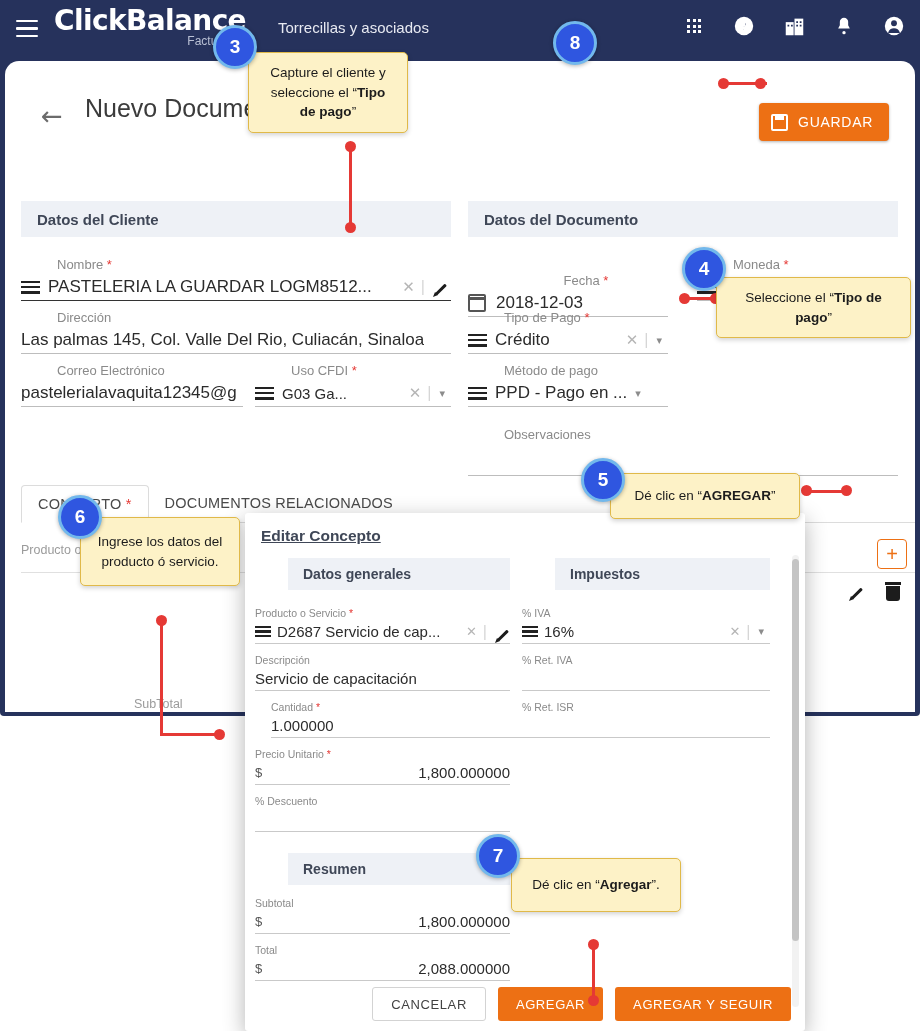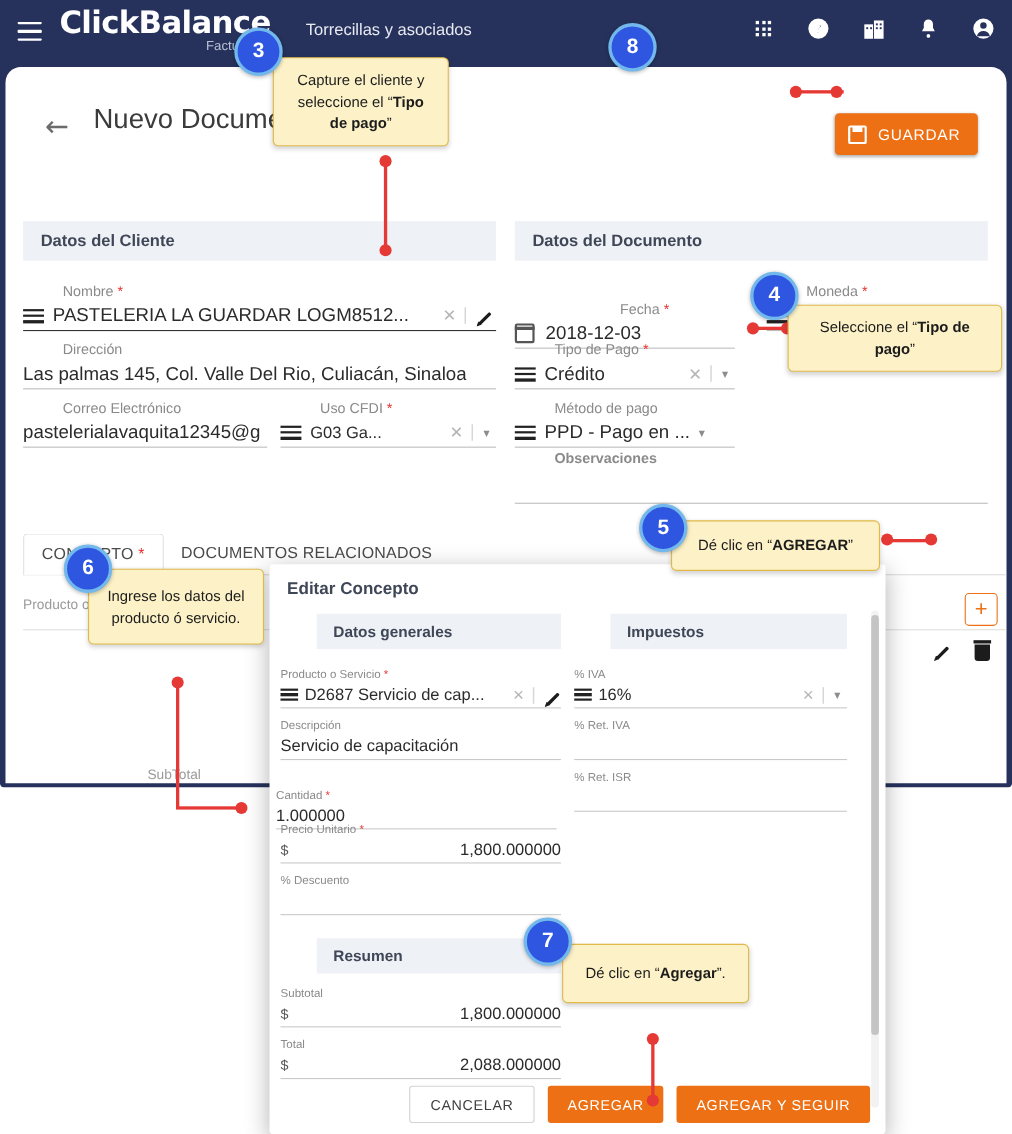--- a/index.html
+++ b/index.html
@@ -116,21 +116,21 @@
   .totals-row { position: absolute; left: 16px; top: 636px; width: 894px; }
   .tot { position: absolute; }
   .tot-lbl { font-size: 12.5px; color: #9b9b9b; margin-bottom: 2px; }
 
   
   .modal {
     position: absolute; left: 245px; top: 513px; width: 560px; height: 518px;
     background: #ffffff; box-shadow: 0 6px 22px rgba(0,0,0,.30);
     border-radius: 3px; overflow: hidden;
   }
-  .modal-title { position: absolute; left: 16px; top: 14px; font-size: 15.5px; color: #3f4757; font-weight: bold; }
+  .modal-title { position: absolute; left: 16px; top: 14px; font-size: 15.5px; color: #3f4757; font-weight: bold; text-decoration: underline; }
   .m-panel { position: absolute; padding-left: 33px; }
   .m-head { background: #eef1f6; height: 32px; display: flex; align-items: center;
             padding-left: 15px; font-size: 14px; font-weight: bold; color: #3f4757; }
   .m-field { position: absolute; }
   .m-label { font-size: 10.5px; color: #8a8a8a; margin-bottom: 1px; white-space: nowrap; }
   .m-line { border-bottom: 1px solid #c9c9c9; display: flex; align-items: center; height: 24px; }
   .m-val { font-size: 15px; color: #2b2b2b; white-space: nowrap; overflow: hidden; }
   .m-val.num { margin-left: auto; }
   .m-cur { font-size: 13px; color: #555; }
   .modal-scroll { position: absolute; right: 6px; top: 42px; width: 7px; height: 452px;
@@ -352,21 +352,21 @@
           <span class="list-icon">
               <i></i>
               <i></i>
               <i></i>
             </span>
           <span class="f-val">PPD - Pago en ...</span>
           <span class="caret">▾</span>
         </div>
       </div>
 
-      <div class="field" style="left:463px; top:348px; width:430px;font-weight:bold;">
+      <div class="field" style="left:463px; top:366px; width:430px;">
         <div class="f-label">Observaciones</div>
         <div class="f-line" style="height:32px;">
           <span class="f-val"></span>
         </div>
       </div>
 
       <div class="tabs">
         <div class="tab active">
           <span>CONCEPTO</span>
             <span class="req">&nbsp;*</span>
@@ -427,21 +427,21 @@
       </div>
     </div>
 
     <div class="m-field" style="left:10px; top:141px; width:255px;">
       <div class="m-label">Descripción</div>
       <div class="m-line">
         <span class="m-val">Servicio de capacitación</span>
       </div>
     </div>
 
-    <div class="m-field" style="left:6px; top:188px; width:255px;margin-top:16px;">
+    <div class="m-field" style="left:26px; top:188px; width:255px;">
       <div class="m-label">
         <span>Cantidad</span><span class="req">&nbsp;*</span>
       </div>
       <div class="m-line">
         <span class="m-val">1.000000</span>
       </div>
     </div>
 
     <div class="m-field" style="left:10px; top:235px; width:255px;">
       <div class="m-label">

